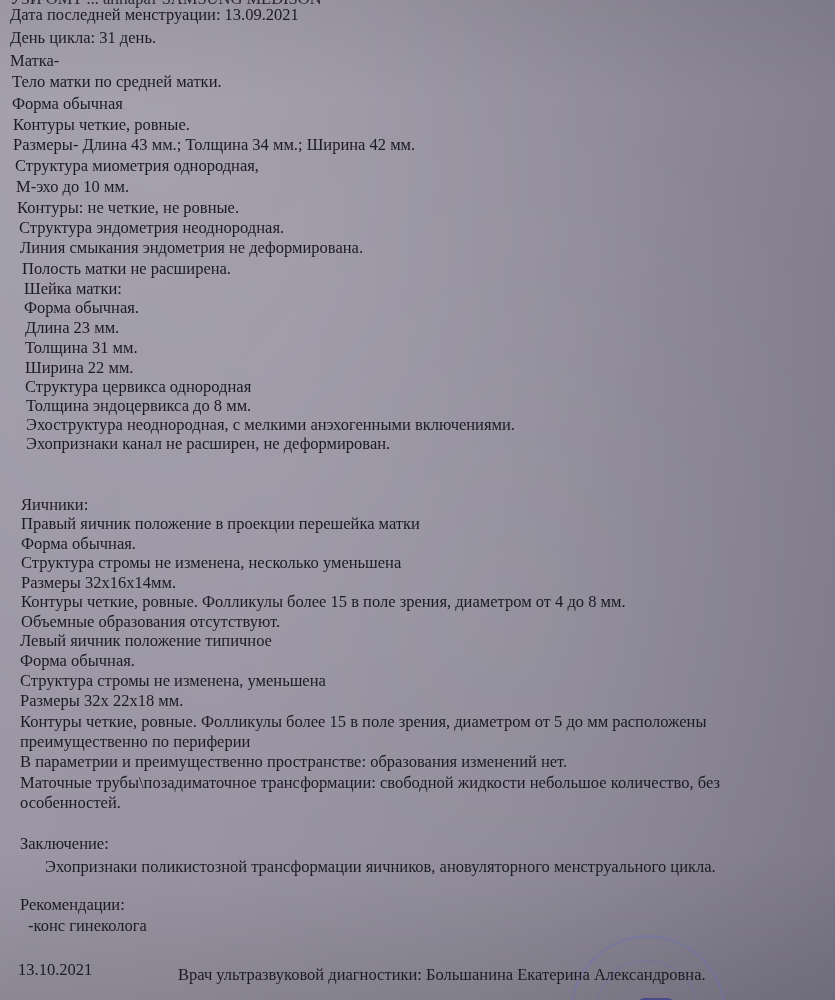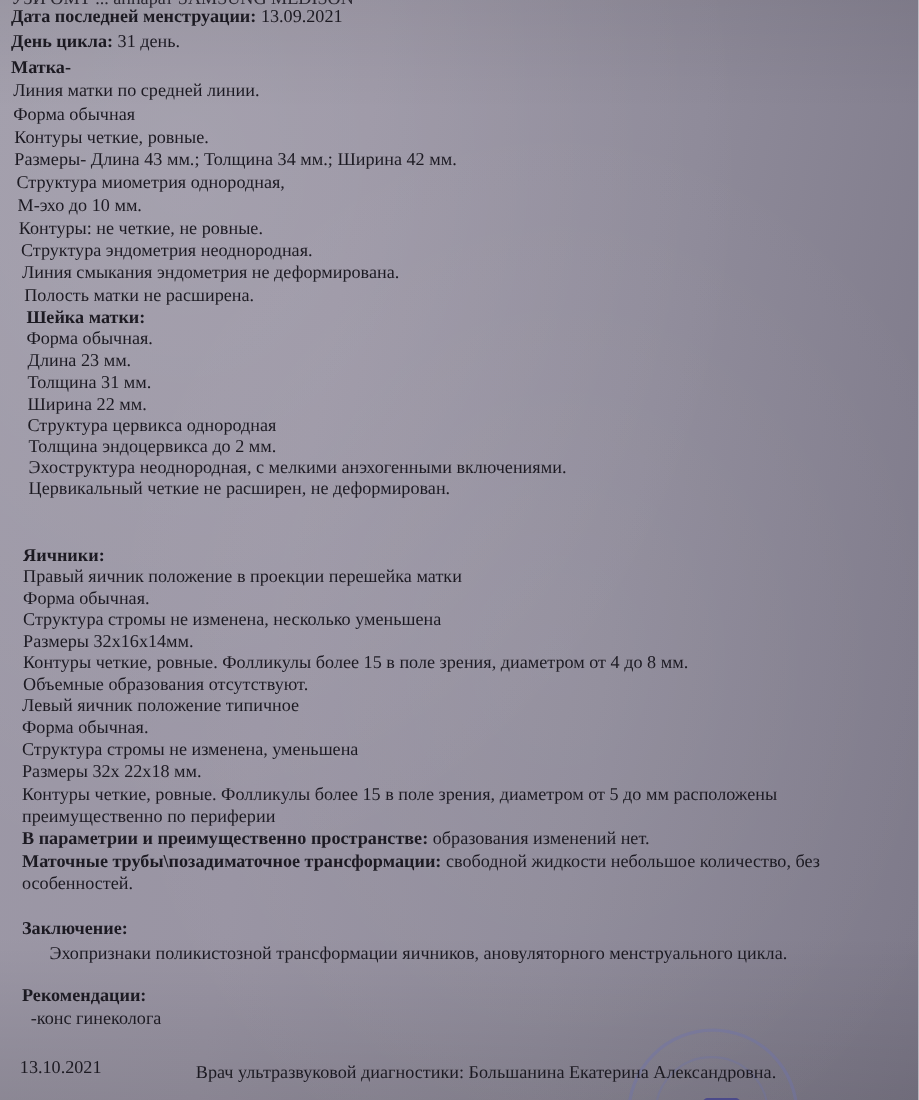--- a/index.html
+++ b/index.html
@@ -10,21 +10,21 @@
     color: #1c1a22;
   }
   .shade {
     position: absolute; inset: 0; pointer-events: none;
     background:
       radial-gradient(ellipse at 20% 15%, rgba(255,255,255,0.10), rgba(255,255,255,0) 55%),
       radial-gradient(ellipse at 60% 60%, rgba(255,255,255,0.06), rgba(255,255,255,0) 60%),
       linear-gradient(180deg, rgba(0,0,0,0.06) 0%, rgba(0,0,0,0) 10%, rgba(0,0,0,0) 85%, rgba(0,0,0,0.10) 100%);
   }
   .line { position: absolute; white-space: nowrap; font-size: 16.5px; line-height: 20px; }
-  .b { font-weight: bold; }
+  .b { font-weight: normal; }
   .cut { top: -11px; left: 10px; color: #2a2730; }
   .stamp {
     position: absolute; left: 570px; top: 935px; width: 150px; height: 150px;
     border: 3px solid rgba(110,115,170,0.45); border-radius: 50%;
   }
   .stamp-inner {
     position: absolute; left: 22px; top: 22px; width: 100px; height: 100px;
     border: 2px solid rgba(110,115,170,0.35); border-radius: 50%;
   }
   .stamp-mark {
@@ -42,40 +42,40 @@
 <div class="line" style="top:5px;left:10px">
   <span class="b">Дата последней менструации:</span>
   <span>13.09.2021</span>
 </div>
 <div class="line" style="top:28px;left:10px">
   <span class="b">День цикла:</span>
   <span>31 день.</span>
 </div>
 
 <div class="line b" style="top:51px;left:10px">Матка-</div>
-<div class="line" style="top:72px;left:12px">Линия матки по средней линии.</div>
+<div class="line" style="top:72px;left:12px">Тело матки по средней матки.</div>
 <div class="line" style="top:94px;left:12px">Форма обычная</div>
 <div class="line" style="top:115px;left:13px">Контуры четкие, ровные.</div>
 <div class="line" style="top:135px;left:13px">Размеры-  Длина  43 мм.; Толщина 34   мм.; Ширина  42  мм.</div>
 <div class="line" style="top:156px;left:15px">Структура миометрия однородная,</div>
 <div class="line" style="top:177px;left:16px">М-эхо  до 10  мм.</div>
 <div class="line" style="top:198px;left:17px">Контуры: не четкие, не ровные.</div>
 <div class="line" style="top:218px;left:19px">Структура эндометрия неоднородная.</div>
 <div class="line" style="top:238px;left:20px">Линия смыкания эндометрия не деформирована.</div>
 <div class="line" style="top:259px;left:22px">Полость матки не расширена.</div>
 
 <div class="line b" style="top:279px;left:24px">Шейка матки:</div>
 <div class="line" style="top:298px;left:24px">Форма обычная.</div>
 <div class="line" style="top:318px;left:25px">Длина  23 мм.</div>
 <div class="line" style="top:338px;left:25px">Толщина 31   мм.</div>
 <div class="line" style="top:358px;left:25px">Ширина  22  мм.</div>
 <div class="line" style="top:377px;left:25px">Структура цервикса однородная</div>
-<div class="line" style="top:396px;left:26px">Толщина эндоцервикса  до 2  мм.</div>
+<div class="line" style="top:396px;left:26px">Толщина эндоцервикса  до 8  мм.</div>
 <div class="line" style="top:415px;left:26px">Эхоструктура неоднородная, с мелкими анэхогенными включениями.</div>
-<div class="line" style="top:434px;left:26px">Цервикальный четкие не расширен, не деформирован.</div>
+<div class="line" style="top:434px;left:26px">Эхопризнаки канал не расширен, не деформирован.</div>
 
 <div class="line b" style="top:495px;left:21px">Яичники:</div>
 <div class="line" style="top:514px;left:21px">Правый яичник положение в проекции перешейка матки</div>
 <div class="line" style="top:534px;left:21px">Форма обычная.</div>
 <div class="line" style="top:553px;left:21px">Структура стромы не изменена, несколько уменьшена</div>
 <div class="line" style="top:573px;left:21px">Размеры 32х16х14мм.</div>
 <div class="line" style="top:592px;left:21px">Контуры четкие, ровные. Фолликулы более 15  в поле зрения, диаметром   от 4 до 8  мм.</div>
 <div class="line" style="top:612px;left:21px">Объемные образования отсутствуют.</div>
 <div class="line" style="top:631px;left:20px">Левый яичник положение типичное</div>
 <div class="line" style="top:651px;left:20px">Форма обычная.</div>

